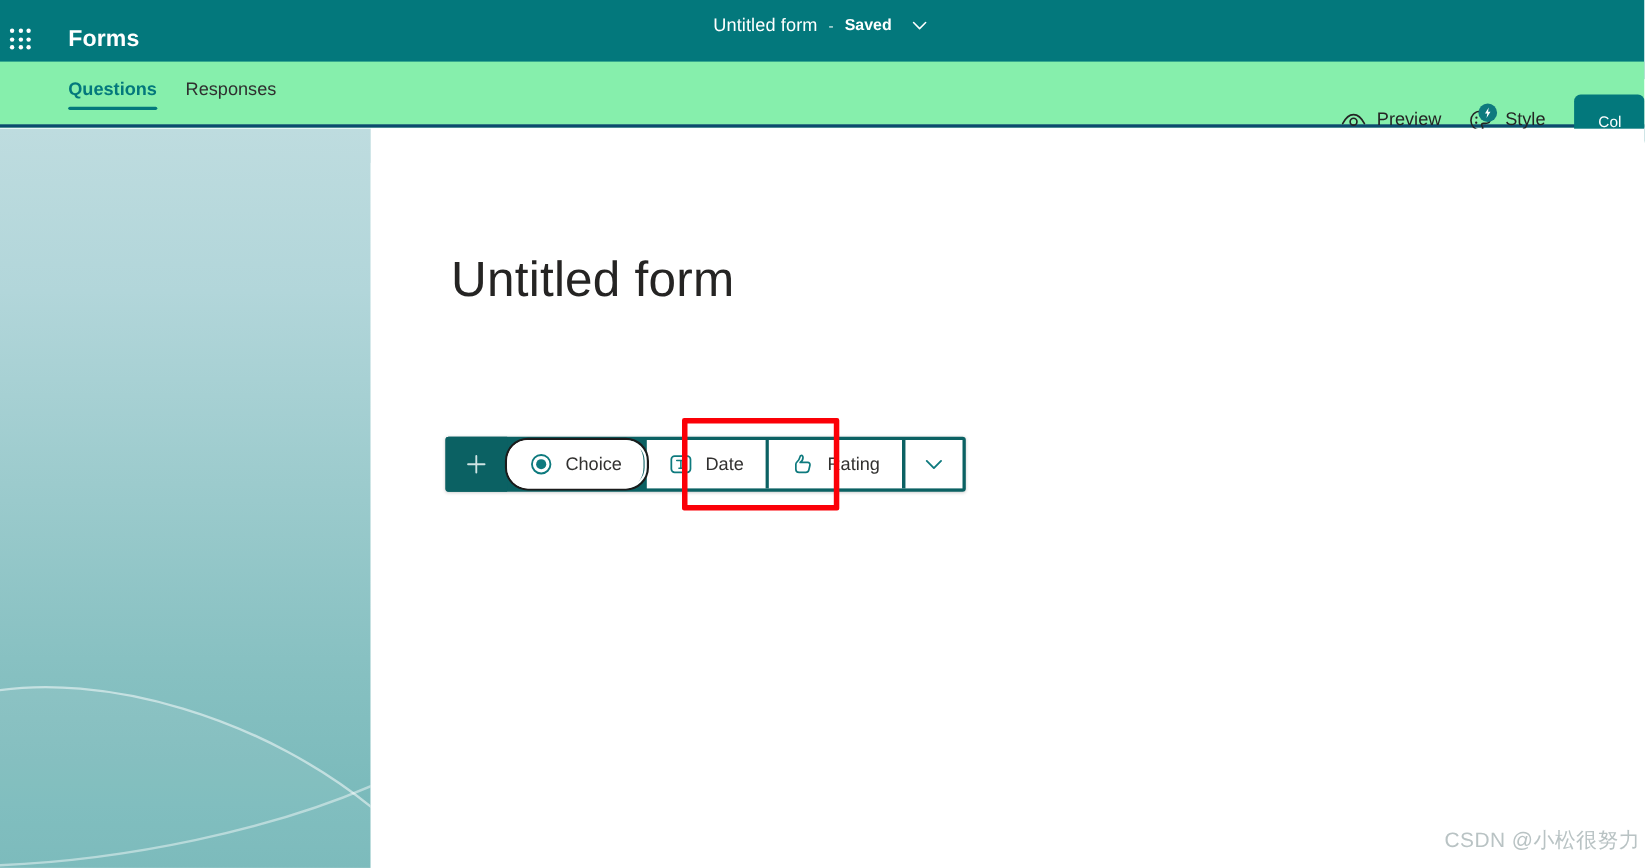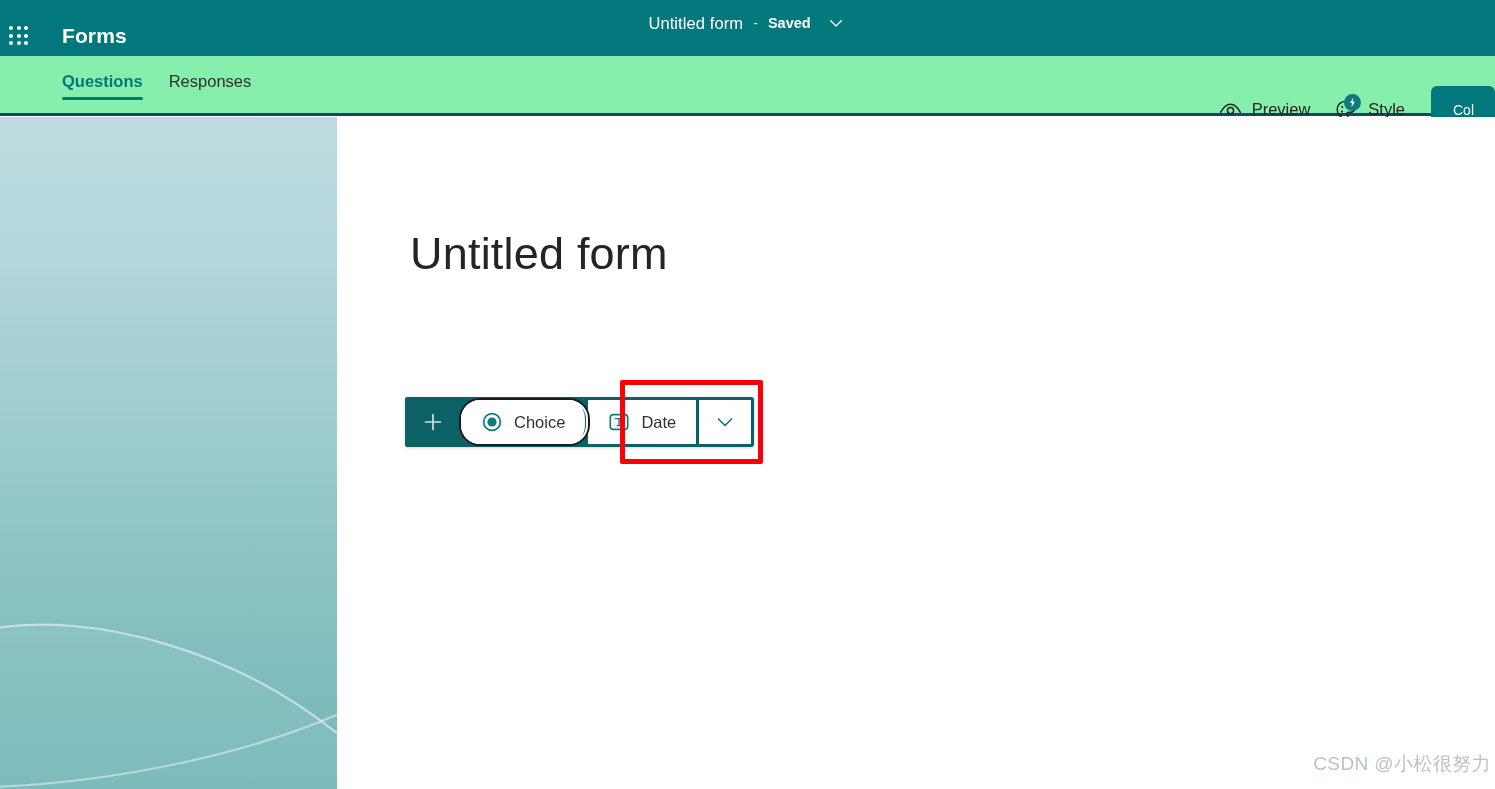--- a/index.html
+++ b/index.html
@@ -431,20 +431,33 @@
         <button class="qtype">
           <span class="cmd-icon">
             <svg width="22" height="22" viewBox="0 0 22 22" aria-hidden="true">
               <rect x="2.3" y="3.6" width="17.4" height="14.8" rx="3" ry="3" fill="none" stroke="#0e7a7e" stroke-width="1.6"></rect>
               <path d="M7.2 7.6 H14.8 M11 7.6 V14.6 M9.2 14.6 H12.8" stroke="#0e7a7e" stroke-width="1.35" stroke-linecap="round"></path>
             </svg>
           </span>
           <span class="label">Date</span>
         </button>
 
+        <button class="qtype">
+          <span class="cmd-icon">
+            <svg width="22" height="22" viewBox="0 0 22 22" aria-hidden="true">
+              <path d="M8.4 9.4 C9.8 8.4 11.0 6.6 11.0 4.8 C11.0 3.7 10.4 3.0 9.6 3.0
+                       C8.7 3.0 8.2 3.9 8.0 5.0 C7.7 6.5 6.8 7.8 5.6 8.8
+                       C4.9 9.4 4.5 10.1 4.5 11.1 L4.5 15.5
+                       C4.5 17.2 5.6 18.4 7.4 18.4 L13.6 18.4
+                       C15.1 18.4 16.0 17.6 16.3 16.3 L17.3 11.9
+                       C17.6 10.5 16.8 9.4 15.3 9.4 Z" fill="none" stroke="#0e7a7e" stroke-width="1.55" stroke-linejoin="round"></path>
+            </svg>
+          </span>
+          <span class="label">Rating</span>
+        </button>
 
 
         <button class="qtype-caret">
           <svg width="24" height="24" viewBox="0 0 24 24" aria-hidden="true">
             <path d="M5.5 9 L12 15.5 L18.5 9" fill="none" stroke="#0e7a7e" stroke-width="1.7" stroke-linecap="round" stroke-linejoin="round"></path>
           </svg>
         </button>
 
       </div>
     </div>

